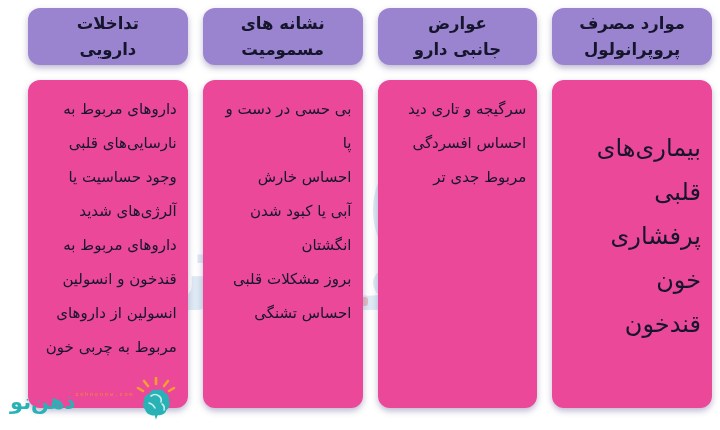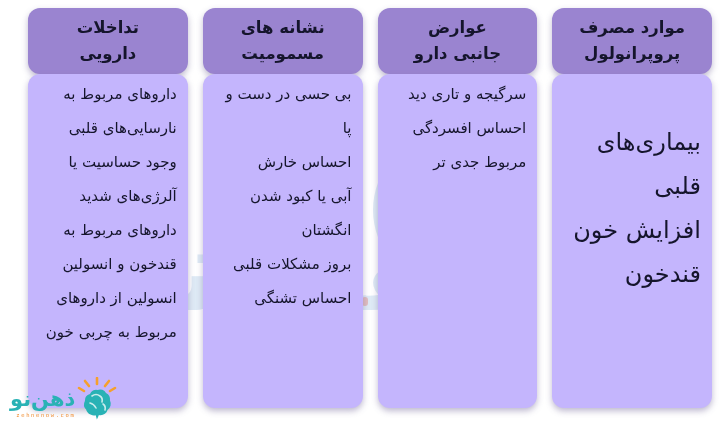--- a/index.html
+++ b/index.html
@@ -26,49 +26,49 @@
     position:absolute;inset:0;z-index:1;
     direction:rtl;
     display:grid;
     grid-template-columns:repeat(4,1fr);
     column-gap:15px;
     padding:8px 8px 22px 28px;
     box-sizing:border-box;
   }
   .col{display:flex;flex-direction:column;min-width:0;}
   .hdr{
-    height:66px;flex:none;
+    height:57px;flex:none;
     border-radius:12px;
     background:#9a84d0;
     box-shadow:0 3px 6px rgba(110,100,150,.45);
     display:flex;flex-direction:column;justify-content:center;align-items:center;
     font-weight:bold;font-size:16.5px;line-height:26px;
     color:#15152c;text-align:center;
   }
   .bod{
-    flex:1;
+    flex:1;margin-top:15px;
     border-radius:12px;
-    background:#c4b5fd;
+    background:#ec4899;
     box-shadow:0 3px 6px rgba(110,100,150,.45);
-    padding:3px 11px 8px;
+    padding:12px 11px 8px;
     font-size:15px;line-height:34px;
     color:#15152c;text-align:right;
     overflow:hidden;
   }
   .col-uses .bod{
     font-size:24px;line-height:44px;padding-top:46px;
   }
   .item{white-space:normal;}
 
   
   .logo{
     position:absolute;left:10px;bottom:3px;z-index:2;
     display:flex;flex-direction:row;align-items:center;gap:2px;
   }
-  .logo-textblock{display:flex;flex-direction:column;align-items:flex-end;}
+  .logo-textblock{display:flex;flex-direction:row;align-items:flex-start;}
   .logo-brand{
     color:#29b2b5;font-weight:bold;font-size:21px;line-height:24px;direction:rtl;
   }
   .logo-url{
     font-size:5.5px;letter-spacing:1.6px;color:#f08c2e;margin-top:1px;
     font-family:"DejaVu Sans Mono", monospace;
   }
 </style>
 </head>
 <body>
@@ -84,21 +84,21 @@
 
   <div class="board">
 
     <section class="col col-uses">
       <div class="hdr">
         <div>موارد مصرف</div>
         <div>پروپرانولول</div>
       </div>
       <div class="bod">
         <div class="item">بیماری‌های قلبی</div>
-        <div class="item">افزایش خون</div>
+        <div class="item">پرفشاری خون</div>
         <div class="item">قندخون</div>
       </div>
     </section>
 
     <section class="col">
       <div class="hdr">
         <div>عوارض</div>
         <div>جانبی دارو</div>
       </div>
       <div class="bod">

